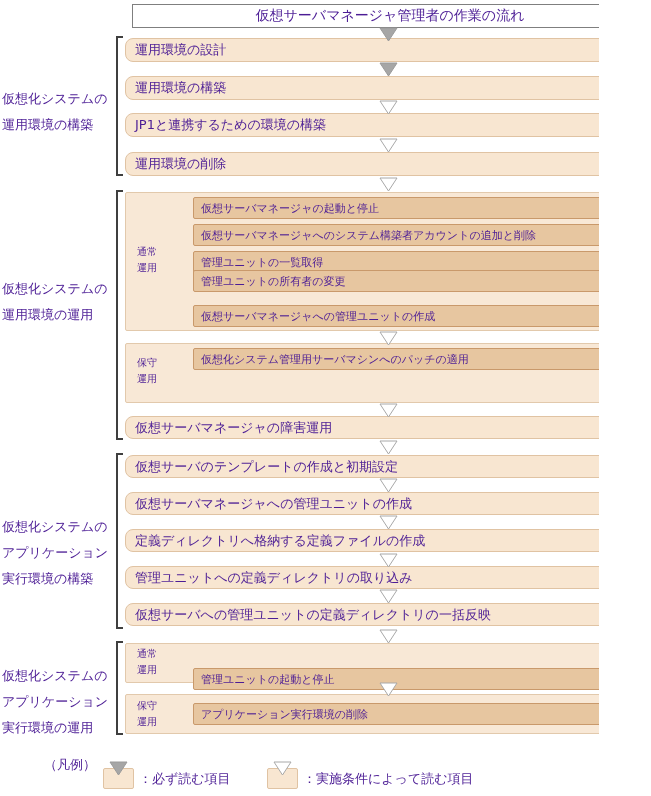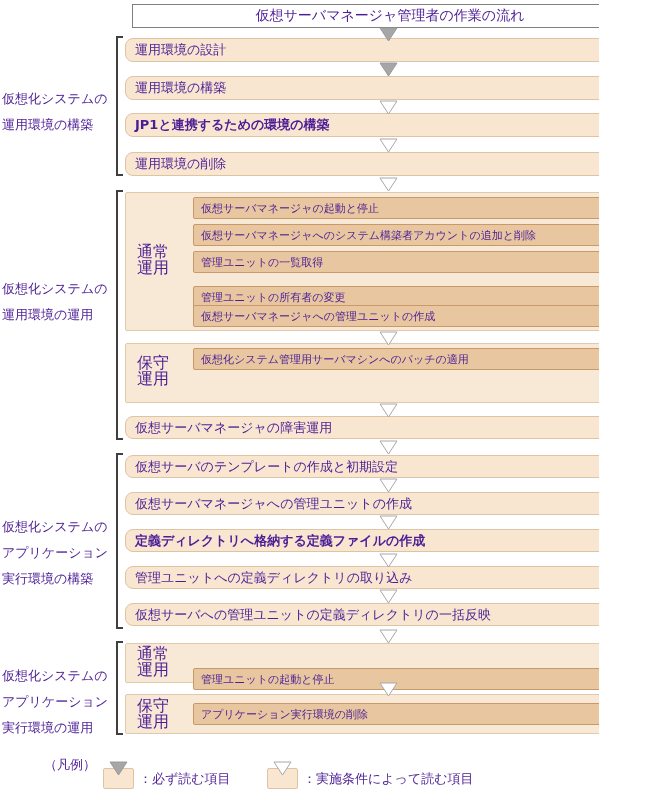--- a/index.html
+++ b/index.html
@@ -39,21 +39,21 @@
     left: 193px; width: 445px; height: 22px;
     background: #E7C6A0;
     border: 1px solid #C9996B;
     border-radius: 2px;
     display: flex; align-items: center;
     padding-left: 7px;
     font-size: 11px;
   }
   .group-label {
     left: 137px;
-    font-size: 16px;
+    font-size: 10px;
     line-height: 16px;
     white-space: pre-line;
   }
   .side-label {
     left: 2px; width: 114px;
     font-size: 13px;
     line-height: 26px;
     white-space: pre-line;
   }
   .bracket {
@@ -94,42 +94,42 @@
 運用環境の運用</div>
   <div class="abs side-label" style="top:514px;">仮想化システムの
 アプリケーション
 実行環境の構築</div>
   <div class="abs side-label" style="top:663px;">仮想化システムの
 アプリケーション
 実行環境の運用</div>
 
   <div class="abs flow-box" style="top:38px;">運用環境の設計</div>
   <div class="abs flow-box" style="top:76px;">運用環境の構築</div>
-  <div class="abs flow-box" style="top:113px;font-weight:bold;">JP1と連携するための環境の構築</div>
+  <div class="abs flow-box" style="top:113px;">JP1と連携するための環境の構築</div>
   <div class="abs flow-box" style="top:152px;">運用環境の削除</div>
 
   <div class="abs group-box" style="top:192px;height:139px;"></div>
   <div class="abs group-label" style="top:244px;">通常
 運用</div>
   <div class="abs task-box" style="top:197px;">仮想サーバマネージャの起動と停止</div>
   <div class="abs task-box" style="top:224px;">仮想サーバマネージャへのシステム構築者アカウントの追加と削除</div>
   <div class="abs task-box" style="top:251px;">管理ユニットの一覧取得</div>
-  <div class="abs task-box" style="top:286px;">管理ユニットの所有者の変更</div>
+  <div class="abs task-box" style="top:270px;">管理ユニットの所有者の変更</div>
   <div class="abs task-box" style="top:305px;">仮想サーバマネージャへの管理ユニットの作成</div>
 
   <div class="abs group-box" style="top:343px;height:60px;"></div>
   <div class="abs group-label" style="top:355px;">保守
 運用</div>
   <div class="abs task-box" style="top:348px;">仮想化システム管理用サーバマシンへのパッチの適用</div>
 
   <div class="abs flow-box" style="top:416px;height:23px;">仮想サーバマネージャの障害運用</div>
 
   <div class="abs flow-box" style="top:455px;height:23px;">仮想サーバのテンプレートの作成と初期設定</div>
   <div class="abs flow-box" style="top:492px;height:23px;">仮想サーバマネージャへの管理ユニットの作成</div>
-  <div class="abs flow-box" style="top:529px;height:23px;font-weight:bold;">定義ディレクトリへ格納する定義ファイルの作成</div>
+  <div class="abs flow-box" style="top:529px;height:23px;">定義ディレクトリへ格納する定義ファイルの作成</div>
   <div class="abs flow-box" style="top:566px;height:23px;">管理ユニットへの定義ディレクトリの取り込み</div>
   <div class="abs flow-box" style="top:603px;height:23px;">仮想サーバへの管理ユニットの定義ディレクトリの一括反映</div>
 
   <div class="abs group-box" style="top:643px;height:40px;"></div>
   <div class="abs group-label" style="top:646px;">通常
 運用</div>
   <div class="abs task-box" style="top:668px;width:444px;">管理ユニットの起動と停止</div>
 
   <div class="abs group-box" style="top:694px;height:40px;"></div>
   <div class="abs group-label" style="top:698px;">保守

